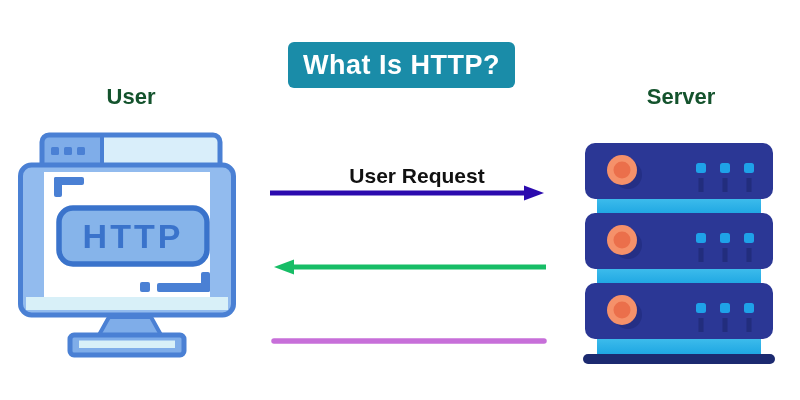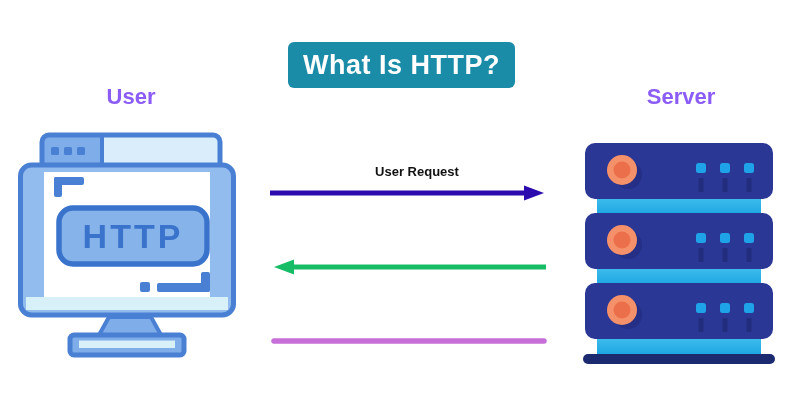--- a/index.html
+++ b/index.html
@@ -11,27 +11,27 @@
   #title-badge{
     left:288px;top:42px;width:227px;height:46px;
     background:#1a8ca8;border-radius:6px;
     display:flex;align-items:center;justify-content:center;
   }
   #title-badge span{
     color:#ffffff;font-size:27px;font-weight:bold;letter-spacing:.5px;
   }
   .entity-label{
     top:84px;width:150px;text-align:center;
-    font-size:22px;font-weight:bold;color:#8b5cf6;
+    font-size:22px;font-weight:bold;color:#14532d;
   }
   #user-label{left:56px;}
   #server-label{left:606px;text-align:center;}
   .flow-label{
     width:250px;left:292px;text-align:center;
-    font-size:13px;font-weight:bold;color:#111111;
+    font-size:21px;font-weight:bold;color:#111111;
   }
   #flow-label-0{top:164px;}
   #flow-label-1{top:242px;}
   #flow-label-2{top:316px;}
   .flow-svg{left:266px;width:286px;height:18px;}
   #flow-line-0{top:184px;}
   #flow-line-1{top:258px;}
   #flow-line-2{top:334px;}
   #monitor-icon{left:18px;top:128px;}
   #server-icon{left:581px;top:136px;}

